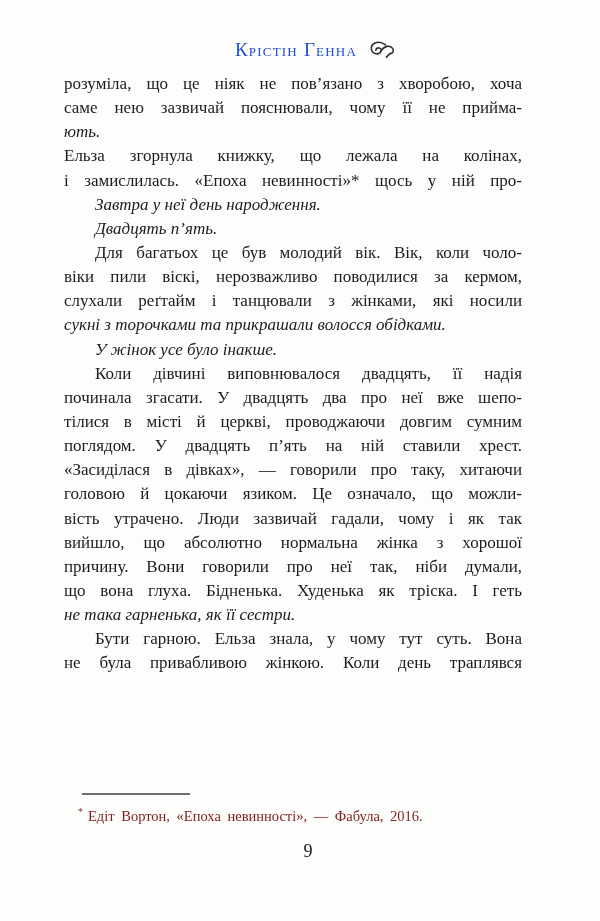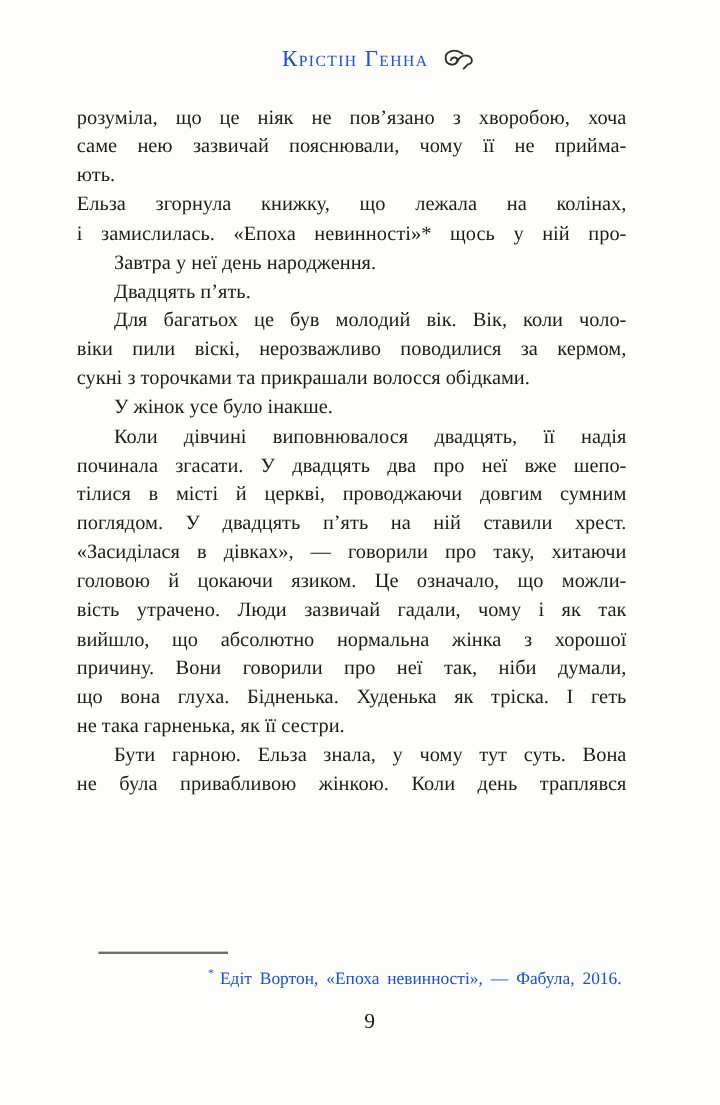--- a/index.html
+++ b/index.html
@@ -22,43 +22,42 @@
   .hdr-author {
     font-variant:small-caps;
     font-size:19px; letter-spacing:1.2px;
   }
   .hdr-title {
     font-size:16.5px; letter-spacing:1.6px;
   }
   .ornament { display:inline-flex; align-items:center; transform:translateY(1px); }
   
   .page-body {
-    position:absolute; top:86px; left:64px; width:458px;
+    position:absolute; top:72px; left:64px; width:458px;
     overflow:hidden;
   }
   .line {
     font-size:17px;
     line-height:24.15px; height:24.15px;
     text-align:justify;
     text-align-last:justify;
     hyphens:none;
     white-space:normal;
   }
-  .line.last { text-align-last:left; }
+  .line.last { text-align-last:left;font-style:italic; }
   .line.indent { text-indent:31px; }
   
   .footnote-rule {
     position:absolute; top:793px; left:82px;
     width:108px; height:2px; background:#6f6f6f;
   }
   .footnote {
-    position:absolute; top:802px; left:88px; width:430px;
-    font-size:14.5px; word-spacing:3px; color:#1d4ed8;
+    position:absolute; top:802px; left:78px; width:430px;
+    font-size:14.5px; word-spacing:3px; color:#7f1d1d;
     line-height:19px;
-    text-align:right;
   }
   .fn-marker {
     vertical-align:super; font-size:10px; margin-right:5px;
   }
   
   .pagenum {
     position:absolute; top:841px; left:0; width:616px;
     text-align:center; font-size:18px; color:#1b1b1b;
   }
 </style>
@@ -89,20 +88,21 @@
       </div>
       <div class="para">
         <div class="line indent last">Завтра у неї день народження.</div>
       </div>
       <div class="para">
         <div class="line indent last">Двадцять п’ять.</div>
       </div>
       <div class="para">
         <div class="line indent">Для багатьох це був молодий вік. Вік, коли чоло-</div>
         <div class="line">віки пили віскі, нерозважливо поводилися за кермом,</div>
+        <div class="line">слухали реґтайм і танцювали з жінками, які носили</div>
         <div class="line last">сукні з торочками та прикрашали волосся обідками.</div>
       </div>
       <div class="para">
         <div class="line indent last">У жінок усе було інакше.</div>
       </div>
       <div class="para">
         <div class="line indent">Коли дівчині виповнювалося двадцять, її надія</div>
         <div class="line">починала згасати. У двадцять два про неї вже шепо-</div>
         <div class="line">тілися в місті й церкві, проводжаючи довгим сумним</div>
         <div class="line">поглядом. У двадцять п’ять на ній ставили хрест.</div>

